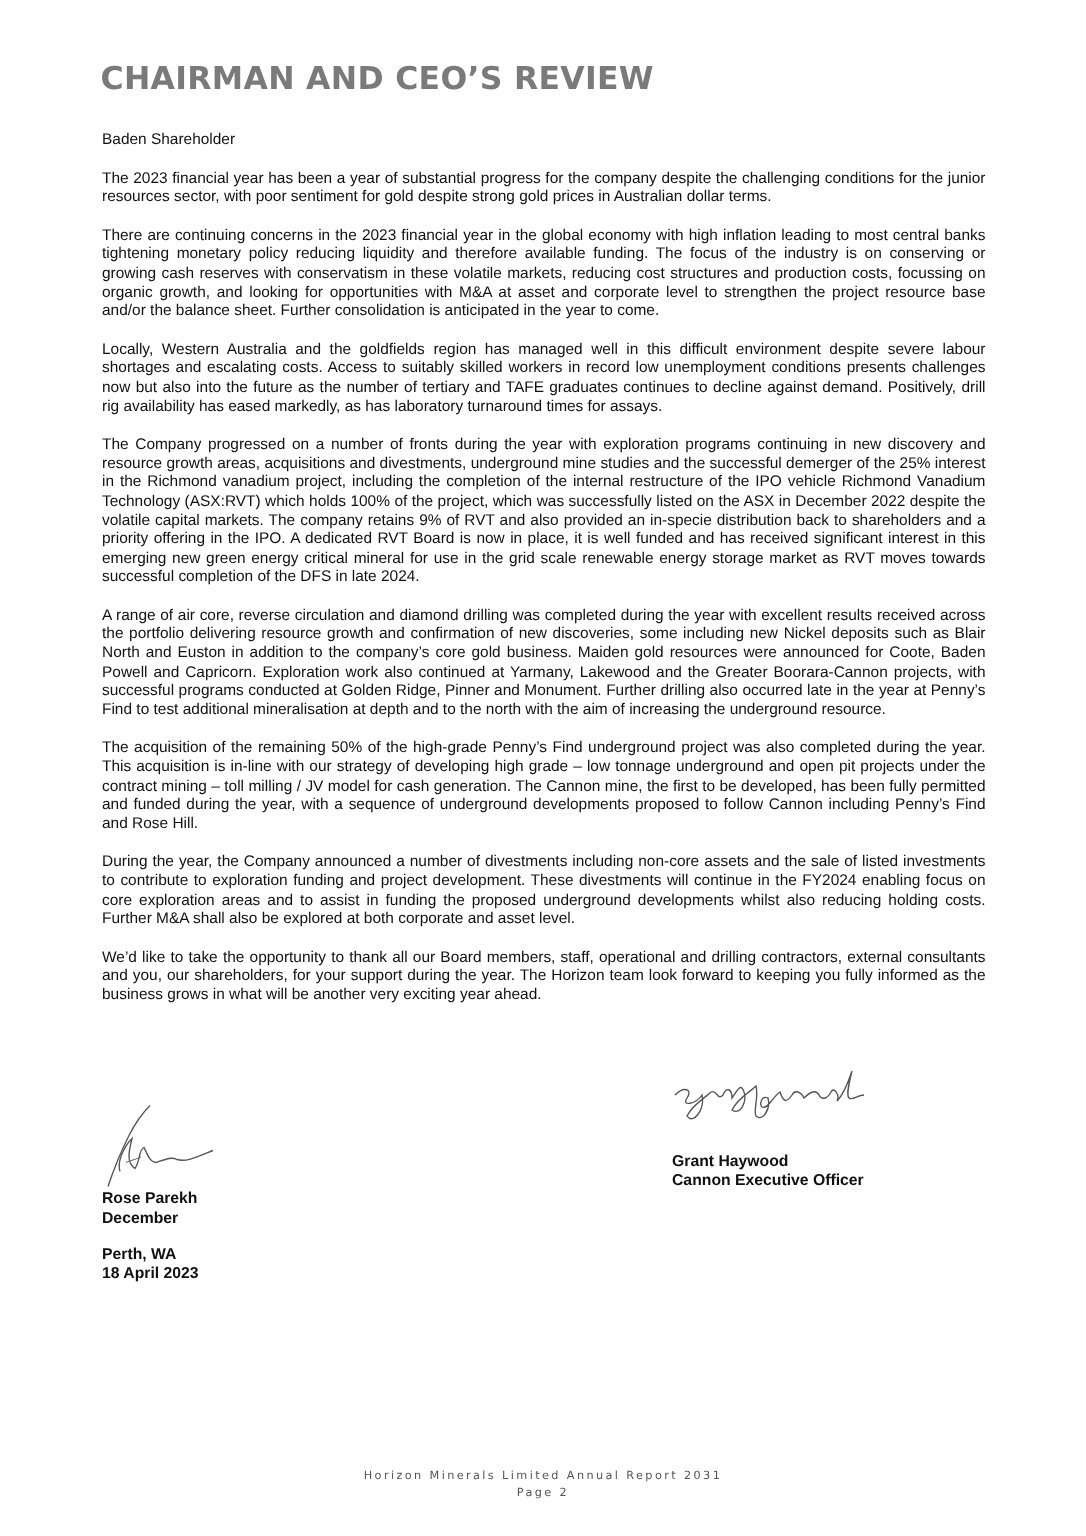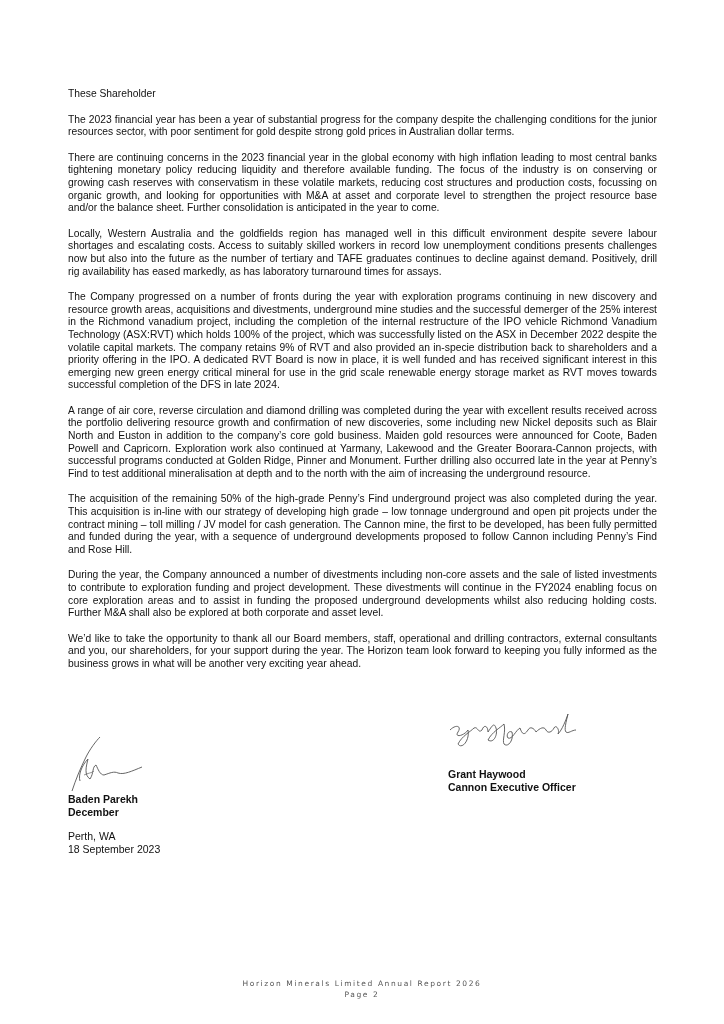--- a/index.html
+++ b/index.html
@@ -16,70 +16,71 @@
     font-family: "Liberation Sans", sans-serif; font-size: 10.3px;
     line-height: 12.6px; color: #111111; text-align: justify;
   }
   .body-text p { margin: 0 0 13px 0; }
   .body-text p.salutation { margin-bottom: 13px; }
   .sig-block { position: absolute; font-family: "Liberation Sans", sans-serif; font-size: 10.5px; line-height: 13px; color: #111; }
   .sig-left { left: 68px; top: 735px; width: 200px; }
   .sig-right { left: 448px; top: 710px; width: 220px; }
   .sig-img { height: 58px; position: relative; }
   .sig-name, .sig-role { font-weight: bold; }
-  .place { position: absolute; left: 68px; top: 830px; font-family: "Liberation Sans", sans-serif; font-size: 10.5px; line-height: 13px; color: #111; }
+  .place { position: absolute; left: 68px; top: 830px; font-family: "Liberation Sans", sans-serif; font-size: 10.5px; line-height: 13px; color: #111; font-weight: bold; }
   .footer {
     position: absolute; left: 0; width: 724px; top: 978px; text-align: center;
     font-family: "DejaVu Sans", sans-serif; font-size: 7.5px; letter-spacing: 1.6px;
     color: #555; line-height: 11px;
   }
 </style>
 </head>
 <body>
 
 <div class="page">
 
+  <h1 class="title">CHAIRMAN AND CEO’S REVIEW</h1>
 
   <div class="body-text">
-    <p class="salutation">These Shareholder</p>
+    <p class="salutation">Baden Shareholder</p>
     <p>The 2023 financial year has been a year of substantial progress for the company despite the challenging conditions for the junior resources sector, with poor sentiment for gold despite strong gold prices in Australian dollar terms.</p>
     <p>There are continuing concerns in the 2023 financial year in the global economy with high inflation leading to most central banks tightening monetary policy reducing liquidity and therefore available funding. The focus of the industry is on conserving or growing cash reserves with conservatism in these volatile markets, reducing cost structures and production costs, focussing on organic growth, and looking for opportunities with M&amp;A at asset and corporate level to strengthen the project resource base and/or the balance sheet. Further consolidation is anticipated in the year to come.</p>
     <p>Locally, Western Australia and the goldfields region has managed well in this difficult environment despite severe labour shortages and escalating costs. Access to suitably skilled workers in record low unemployment conditions presents challenges now but also into the future as the number of tertiary and TAFE graduates continues to decline against demand. Positively, drill rig availability has eased markedly, as has laboratory turnaround times for assays.</p>
     <p>The Company progressed on a number of fronts during the year with exploration programs continuing in new discovery and resource growth areas, acquisitions and divestments, underground mine studies and the successful demerger of the 25% interest in the Richmond vanadium project, including the completion of the internal restructure of the IPO vehicle Richmond Vanadium Technology (ASX:RVT) which holds 100% of the project, which was successfully listed on the ASX in December 2022 despite the volatile capital markets. The company retains 9% of RVT and also provided an in-specie distribution back to shareholders and a priority offering in the IPO. A dedicated RVT Board is now in place, it is well funded and has received significant interest in this emerging new green energy critical mineral for use in the grid scale renewable energy storage market as RVT moves towards successful completion of the DFS in late 2024.</p>
     <p>A range of air core, reverse circulation and diamond drilling was completed during the year with excellent results received across the portfolio delivering resource growth and confirmation of new discoveries, some including new Nickel deposits such as Blair North and Euston in addition to the company’s core gold business. Maiden gold resources were announced for Coote, Baden Powell and Capricorn. Exploration work also continued at Yarmany, Lakewood and the Greater Boorara-Cannon projects, with successful programs conducted at Golden Ridge, Pinner and Monument. Further drilling also occurred late in the year at Penny’s Find to test additional mineralisation at depth and to the north with the aim of increasing the underground resource.</p>
     <p>The acquisition of the remaining 50% of the high-grade Penny’s Find underground project was also completed during the year. This acquisition is in-line with our strategy of developing high grade – low tonnage underground and open pit projects under the contract mining – toll milling / JV model for cash generation. The Cannon mine, the first to be developed, has been fully permitted and funded during the year, with a sequence of underground developments proposed to follow Cannon including Penny’s Find and Rose Hill.</p>
     <p>During the year, the Company announced a number of divestments including non-core assets and the sale of listed investments to contribute to exploration funding and project development. These divestments will continue in the FY2024 enabling focus on core exploration areas and to assist in funding the proposed underground developments whilst also reducing holding costs. Further M&amp;A shall also be explored at both corporate and asset level.</p>
     <p>We’d like to take the opportunity to thank all our Board members, staff, operational and drilling contractors, external consultants and you, our shareholders, for your support during the year. The Horizon team look forward to keeping you fully informed as the business grows in what will be another very exciting year ahead.</p>
   </div>
 
   <div class="sig-block sig-left">
     <div class="sig-img">
       <svg width="90" height="58" viewBox="0 0 90 58">
         <path d="M4 56 C8 44 12 34 18 22 C22 14 28 6 32 2" fill="none" stroke="#555" stroke-width="0.9"></path>
         <path d="M12 46 C10 40 14 30 20 24 C18 32 16 40 22 44 C26 38 24 32 28 30 C30 34 32 40 36 40 C42 38 46 36 50 38 C56 40 64 36 74 32" fill="none" stroke="#555" stroke-width="0.9"></path>
         <path d="M16 40 C20 38 24 38 26 36" fill="none" stroke="#666" stroke-width="0.7"></path>
       </svg>
     </div>
-    <div class="sig-name">Baden Parekh</div>
+    <div class="sig-name">Rose Parekh</div>
     <div class="sig-role">December</div>
   </div>
 
   <div class="sig-block sig-right">
     <div class="sig-img">
       <svg width="140" height="58" viewBox="0 0 140 58">
         <path d="M2 20 C8 14 14 16 10 22 C6 28 16 26 20 20 C22 30 14 40 10 34 C14 26 22 22 26 18 C30 16 30 24 34 20 C36 14 40 16 40 22 C44 16 46 12 48 18 C50 24 46 34 40 30 C44 22 52 18 56 14 C58 22 54 30 56 34 C60 38 66 30 64 22 C60 20 58 26 60 28 C64 30 68 20 72 18 C74 24 76 26 80 20 C82 16 86 18 88 22 C92 18 96 16 98 20 C100 24 104 22 106 18 C108 14 112 20 110 24 C114 20 118 10 120 4 C118 12 116 20 118 22 C120 24 124 20 128 20" fill="none" stroke="#555" stroke-width="0.9"></path>
       </svg>
     </div>
     <div class="sig-name">Grant Haywood</div>
     <div class="sig-role">Cannon Executive Officer</div>
   </div>
 
   <div class="place">
     <div>Perth, WA</div>
-    <div>18 September 2023</div>
+    <div>18 April 2023</div>
   </div>
 
   <div class="footer">
-    <div>Horizon Minerals Limited Annual Report 2026</div>
+    <div>Horizon Minerals Limited Annual Report 2031</div>
     <div>Page 2</div>
   </div>
 
 </div>
 
 </body></html>

